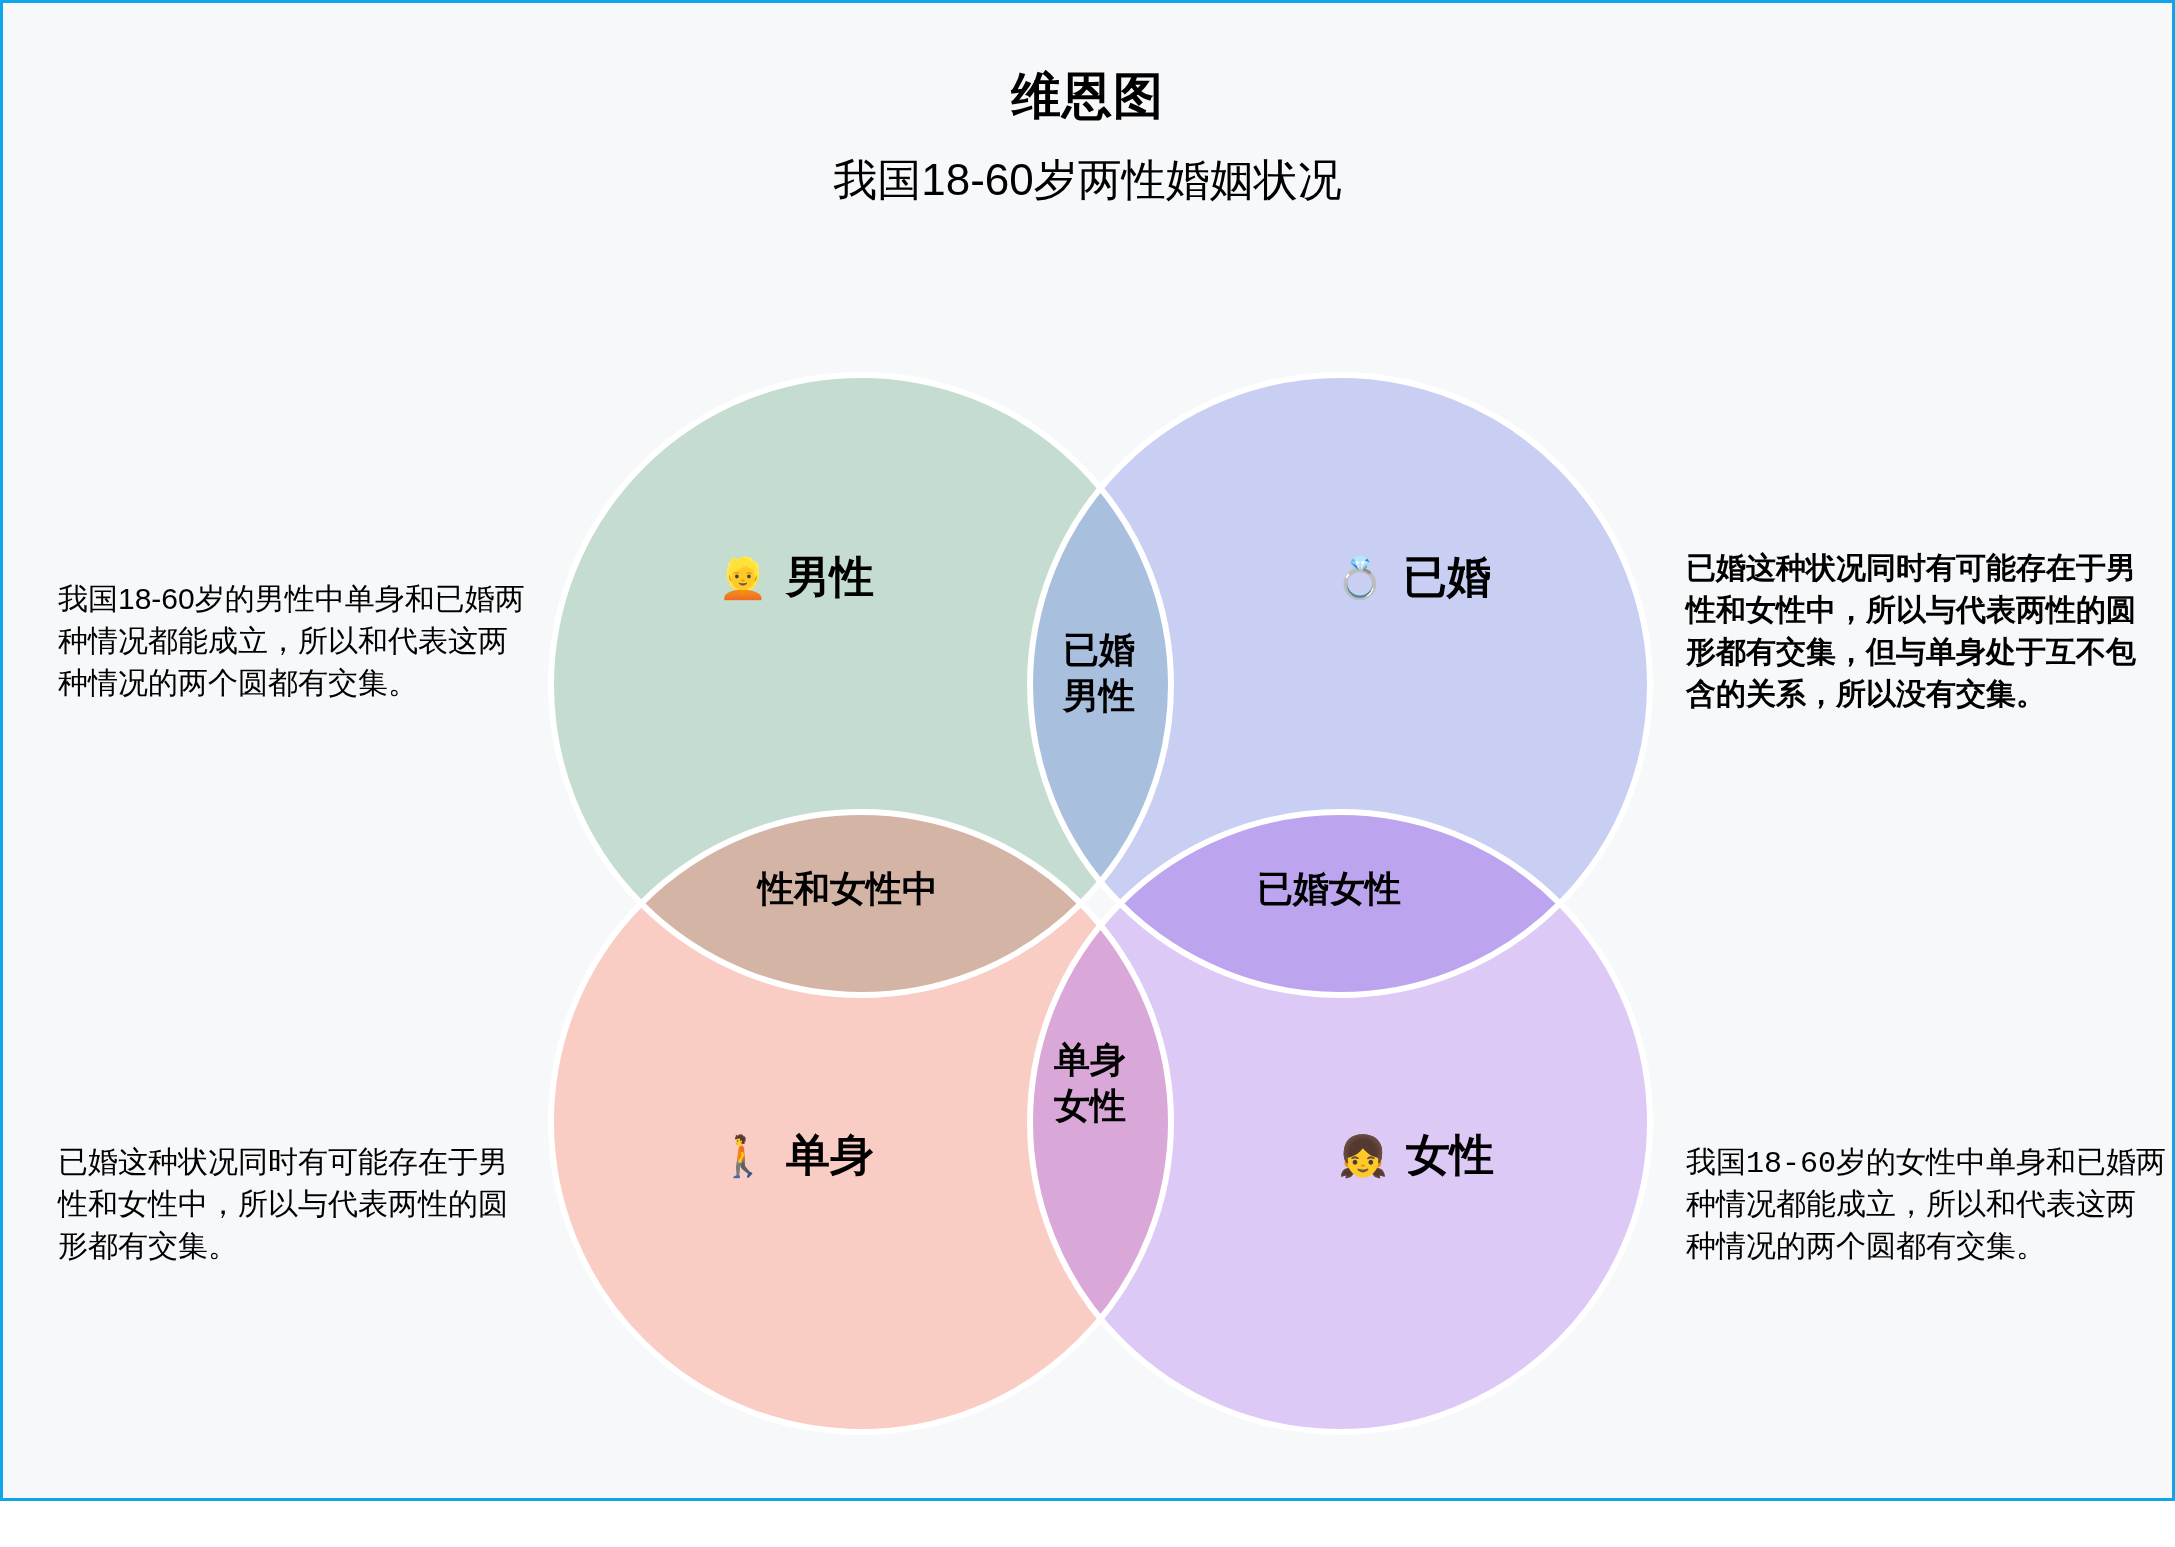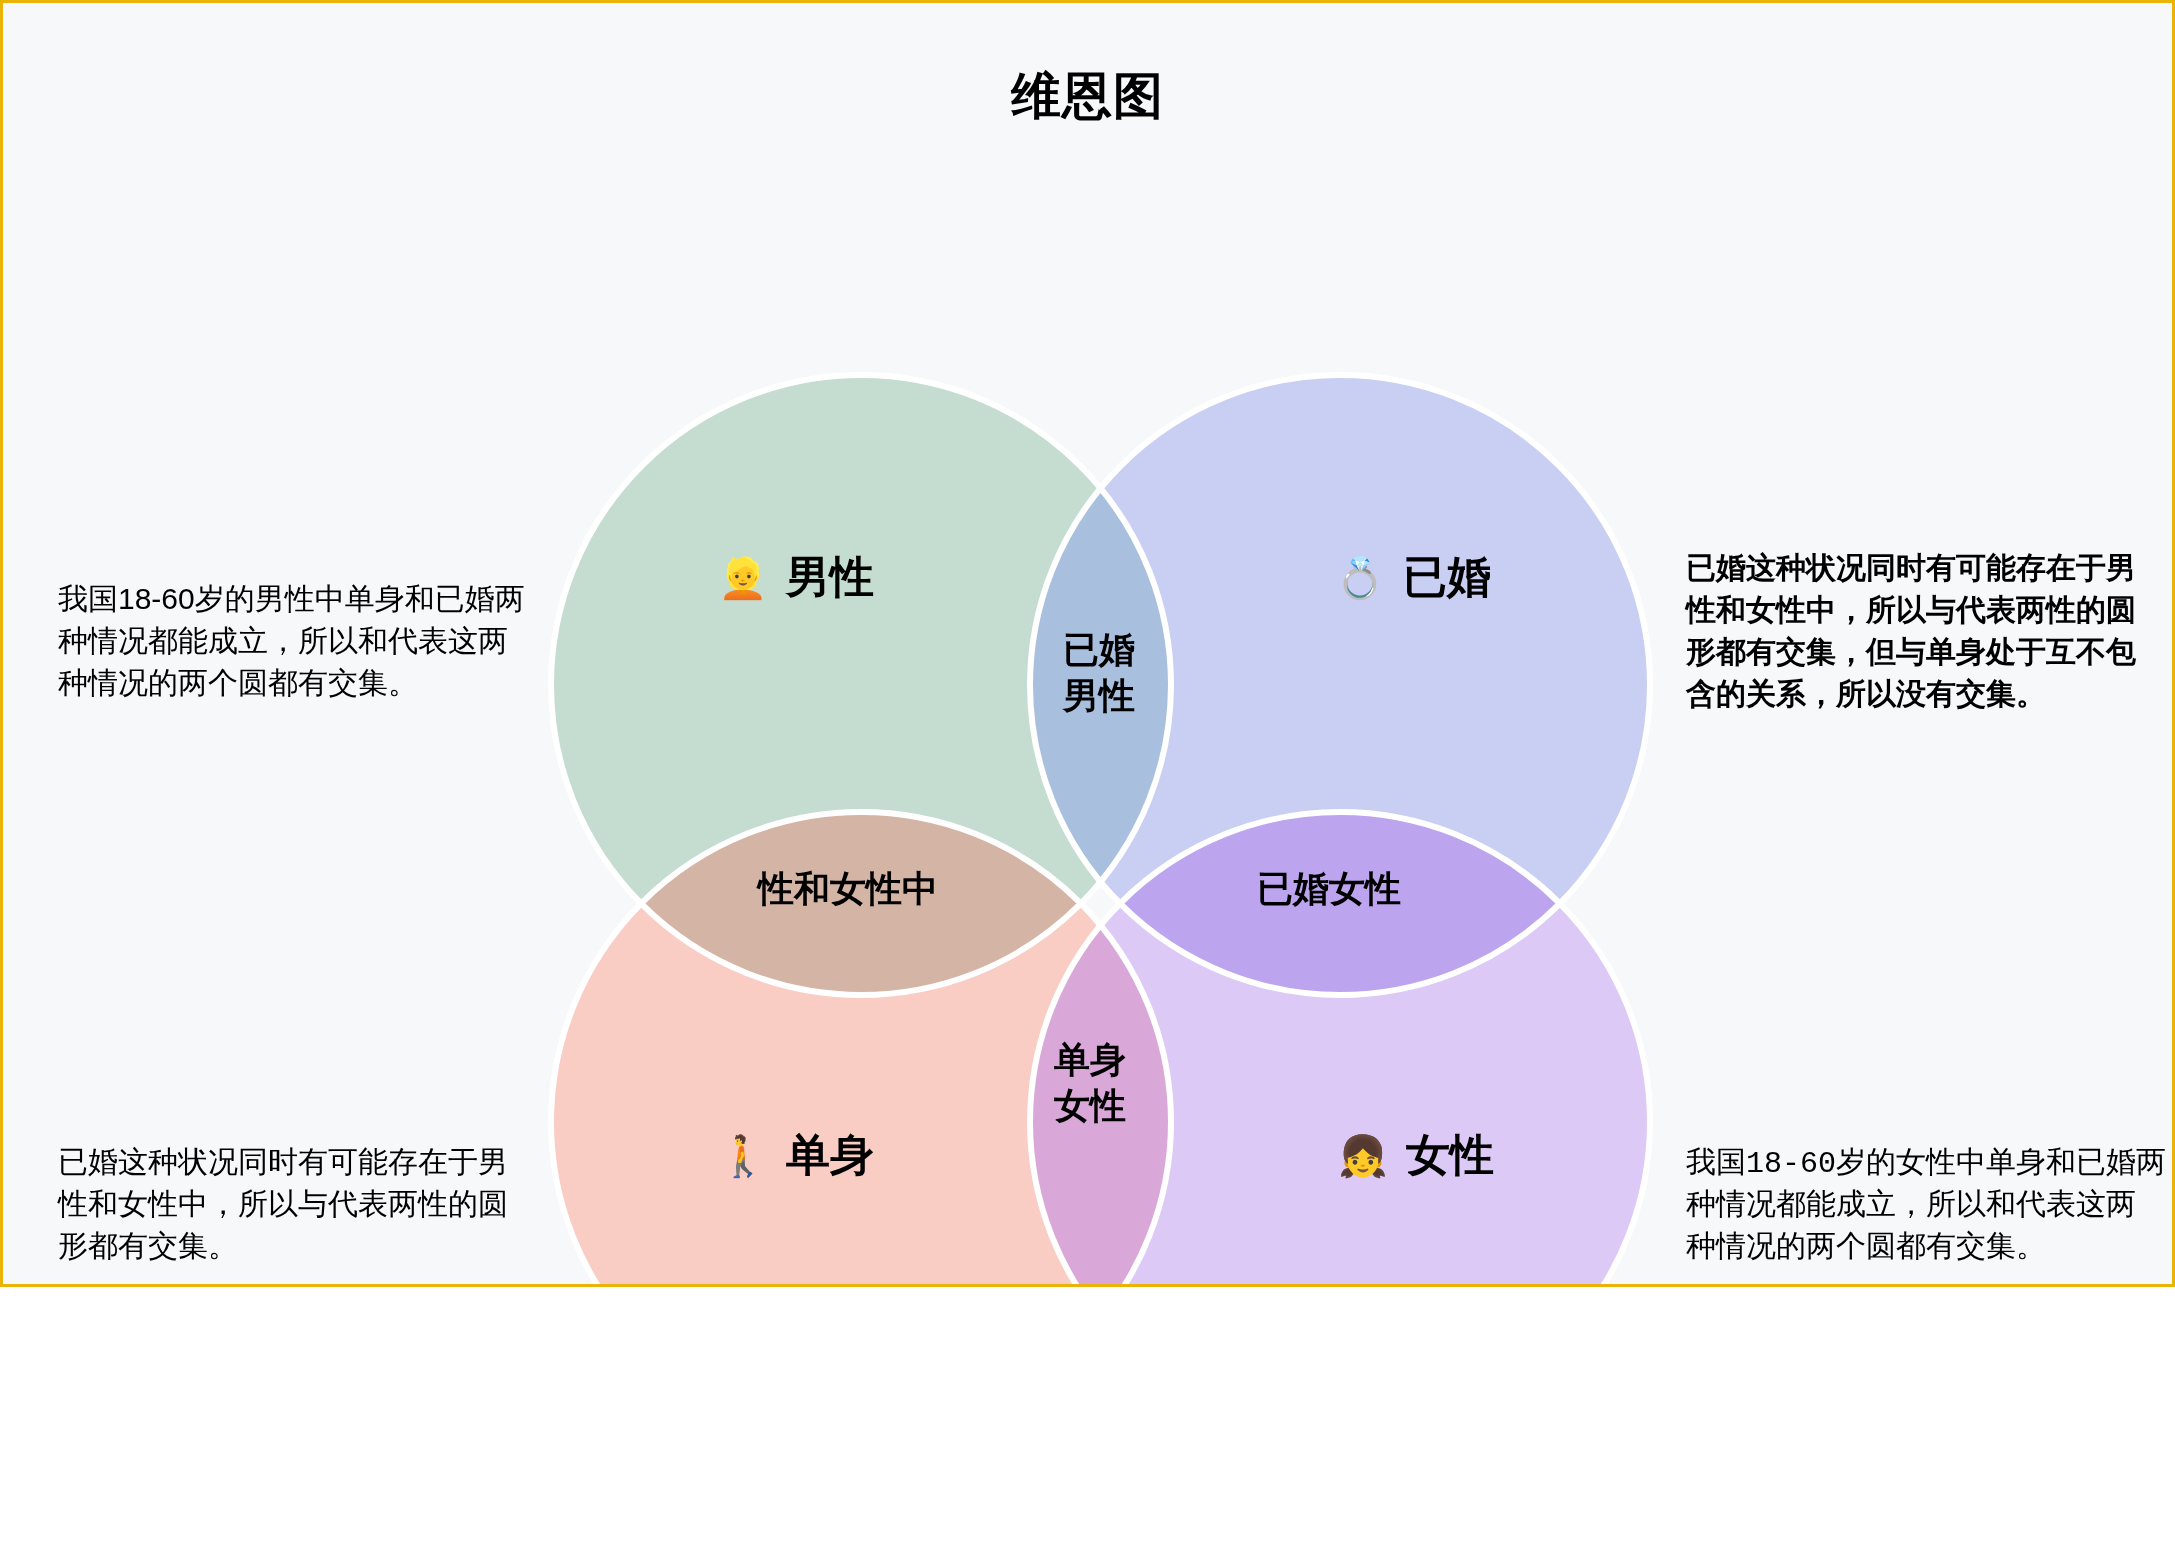--- a/index.html
+++ b/index.html
@@ -1,21 +1,21 @@
 <!DOCTYPE html>
 <html lang="zh"><head>
 <meta charset="utf-8">
 <style>
   html, body { margin: 0; padding: 0; background: #ffffff; }
   .canvas {
     position: relative;
     width: 2175px;
-    height: 1287px;
+    height: 1501px;
     background: #f7f8fa;
-    border: 3px solid #eab308;
+    border: 3px solid #0ea5e9;
     box-sizing: border-box;
     font-family: "Liberation Sans", sans-serif;
     color: #000000;
     overflow: hidden;
   }
   .page-title {
     position: absolute;
     left: 0; top: 60px;
     width: 100%;
     text-align: center;
@@ -59,20 +59,21 @@
     line-height: 42px;
     white-space: pre-line;
   }
 </style>
 </head>
 <body>
 
 <div class="canvas">
 
   <div class="page-title">维恩图</div>
+  <div class="page-subtitle">我国18-60岁两性婚姻状况</div>
 
   <svg class="venn-svg" width="2175" height="1547" viewBox="0 0 2175 1547">
 
     <circle cx="858" cy="682" r="310" fill="#c5dcd0"></circle>
     <circle cx="1337" cy="682" r="310" fill="#c9cef3"></circle>
     <circle cx="858" cy="1119" r="310" fill="#f9ccc4"></circle>
     <circle cx="1337" cy="1119" r="310" fill="#dcc9f6"></circle>
 
     <path d="M 1097.5 485.2 A 310 310 0 0 1 1097.5 878.8 A 310 310 0 0 1 1097.5 485.2 Z" fill="#a9bfde"></path>
     <path d="M 638.1 900.5 A 310 310 0 0 0 1077.9 900.5 A 310 310 0 0 0 638.1 900.5 Z" fill="#d4b4a5"></path>

